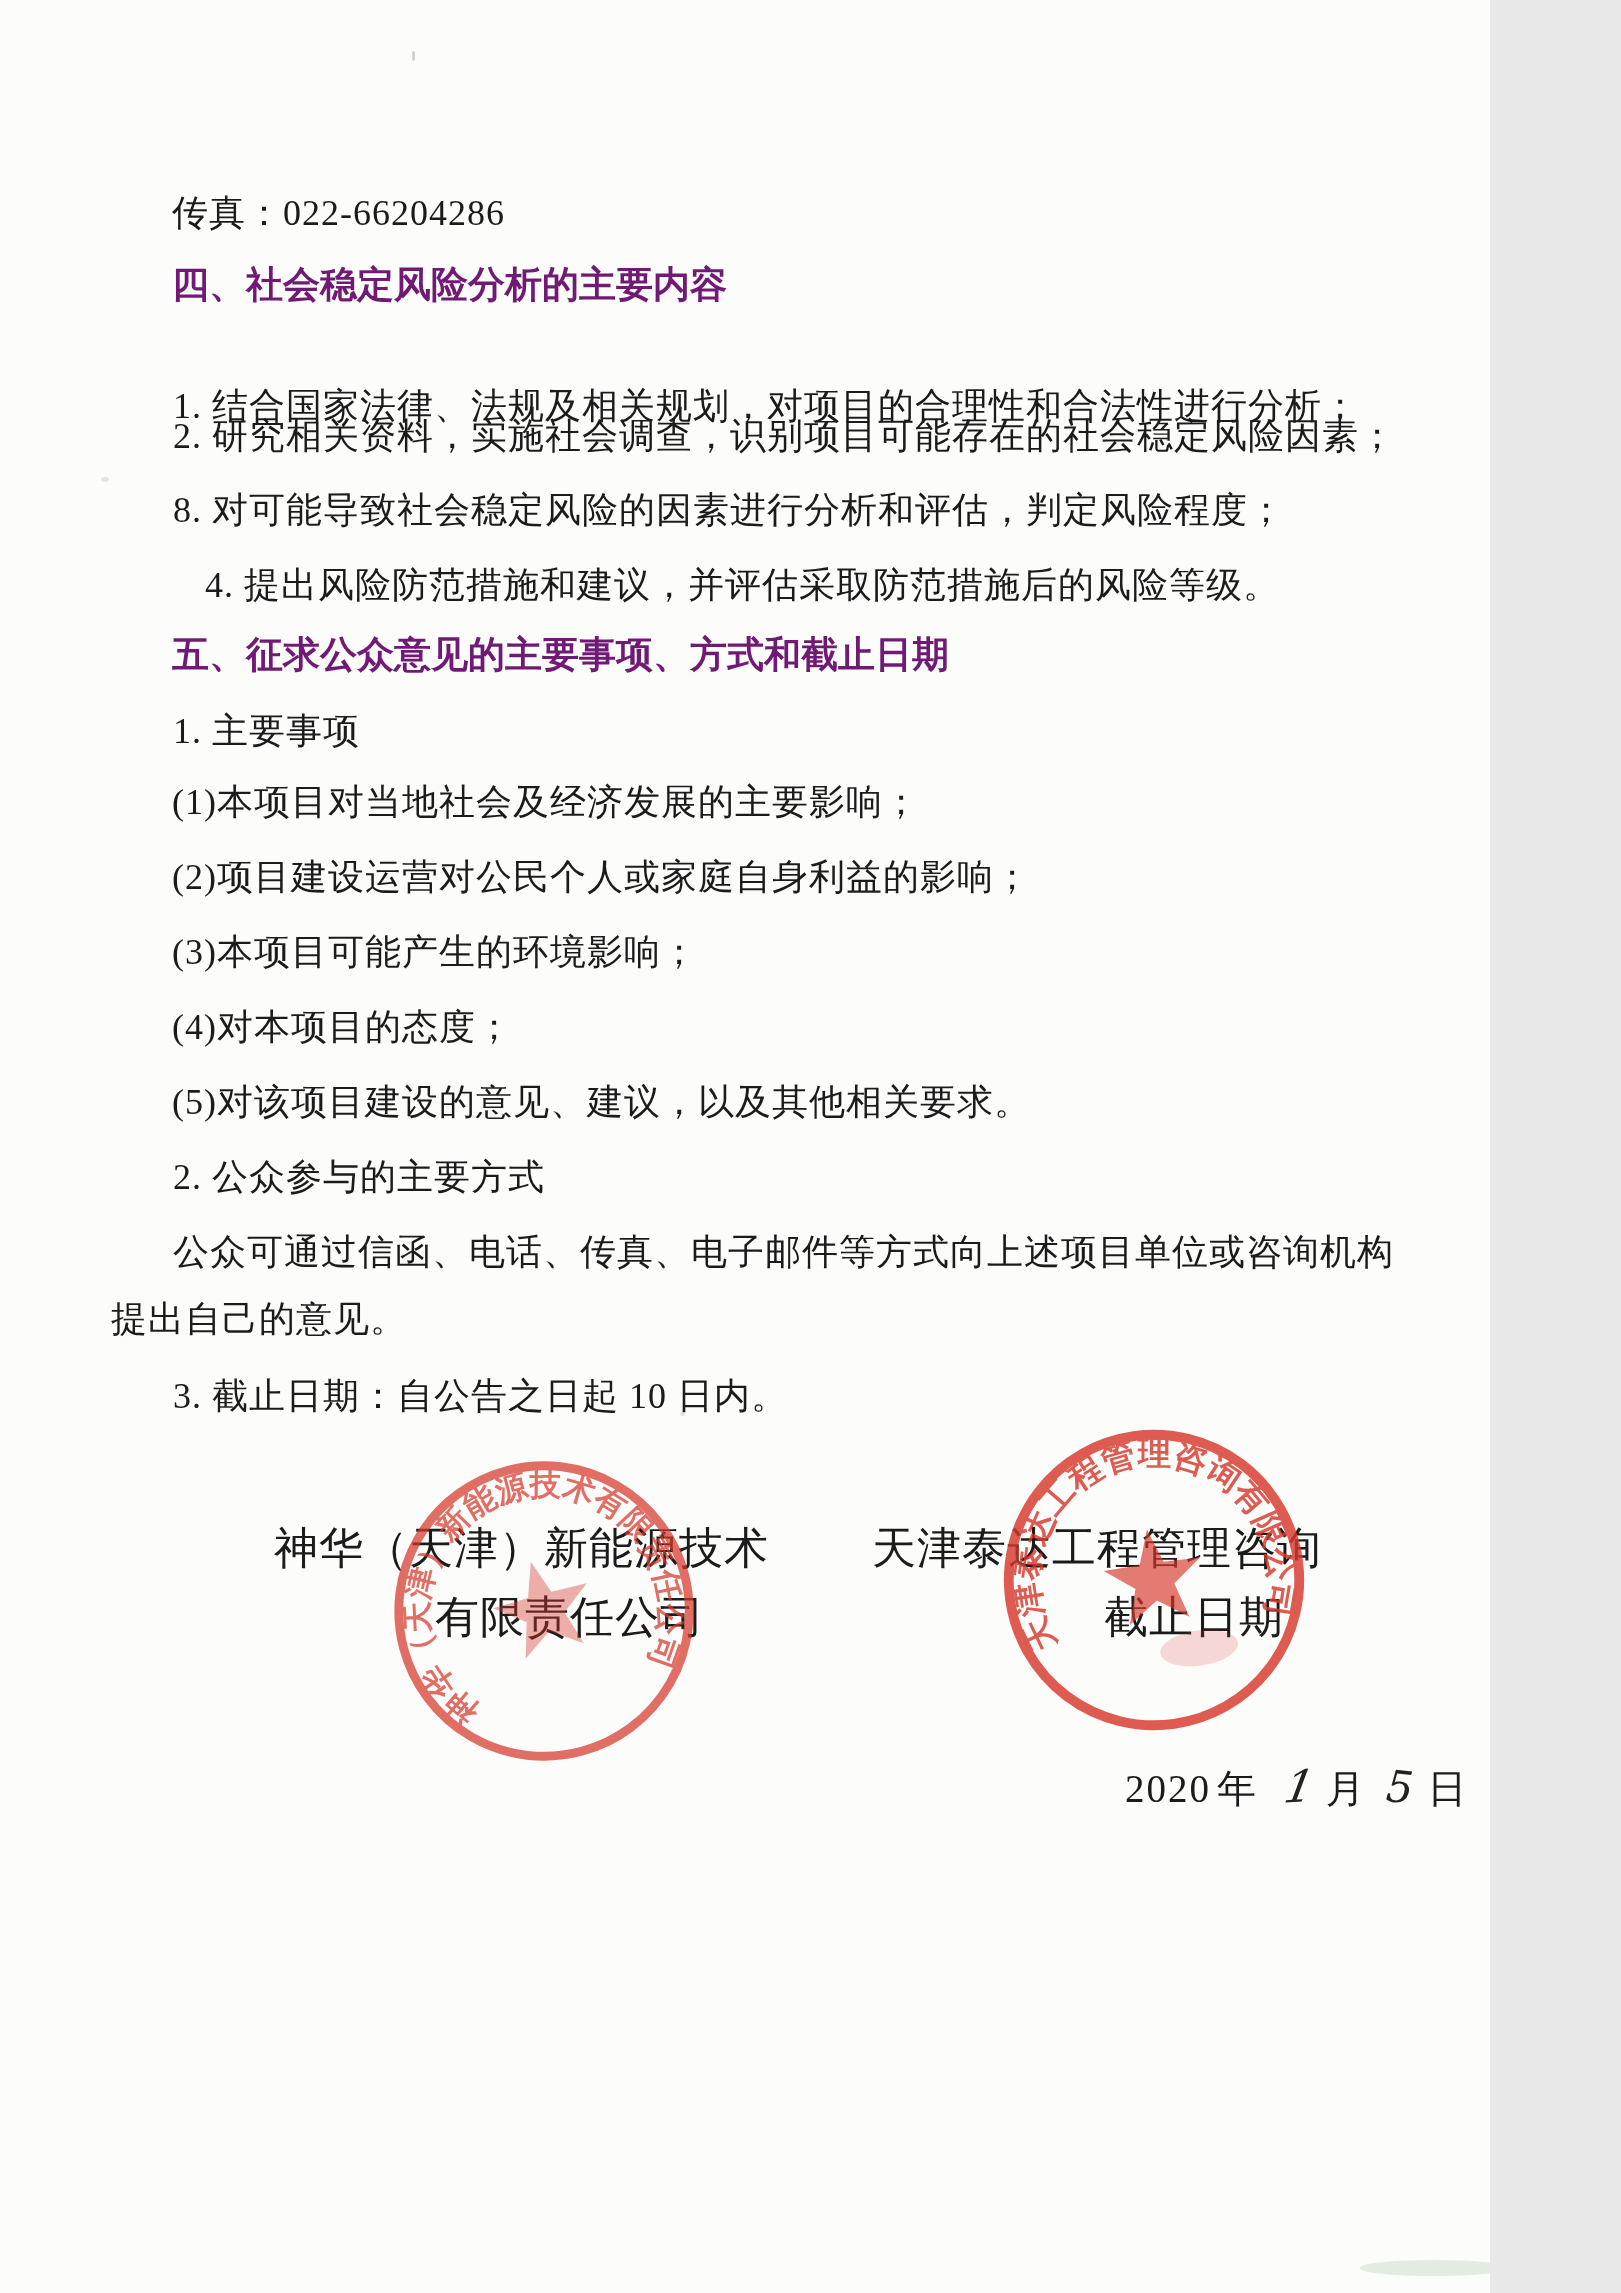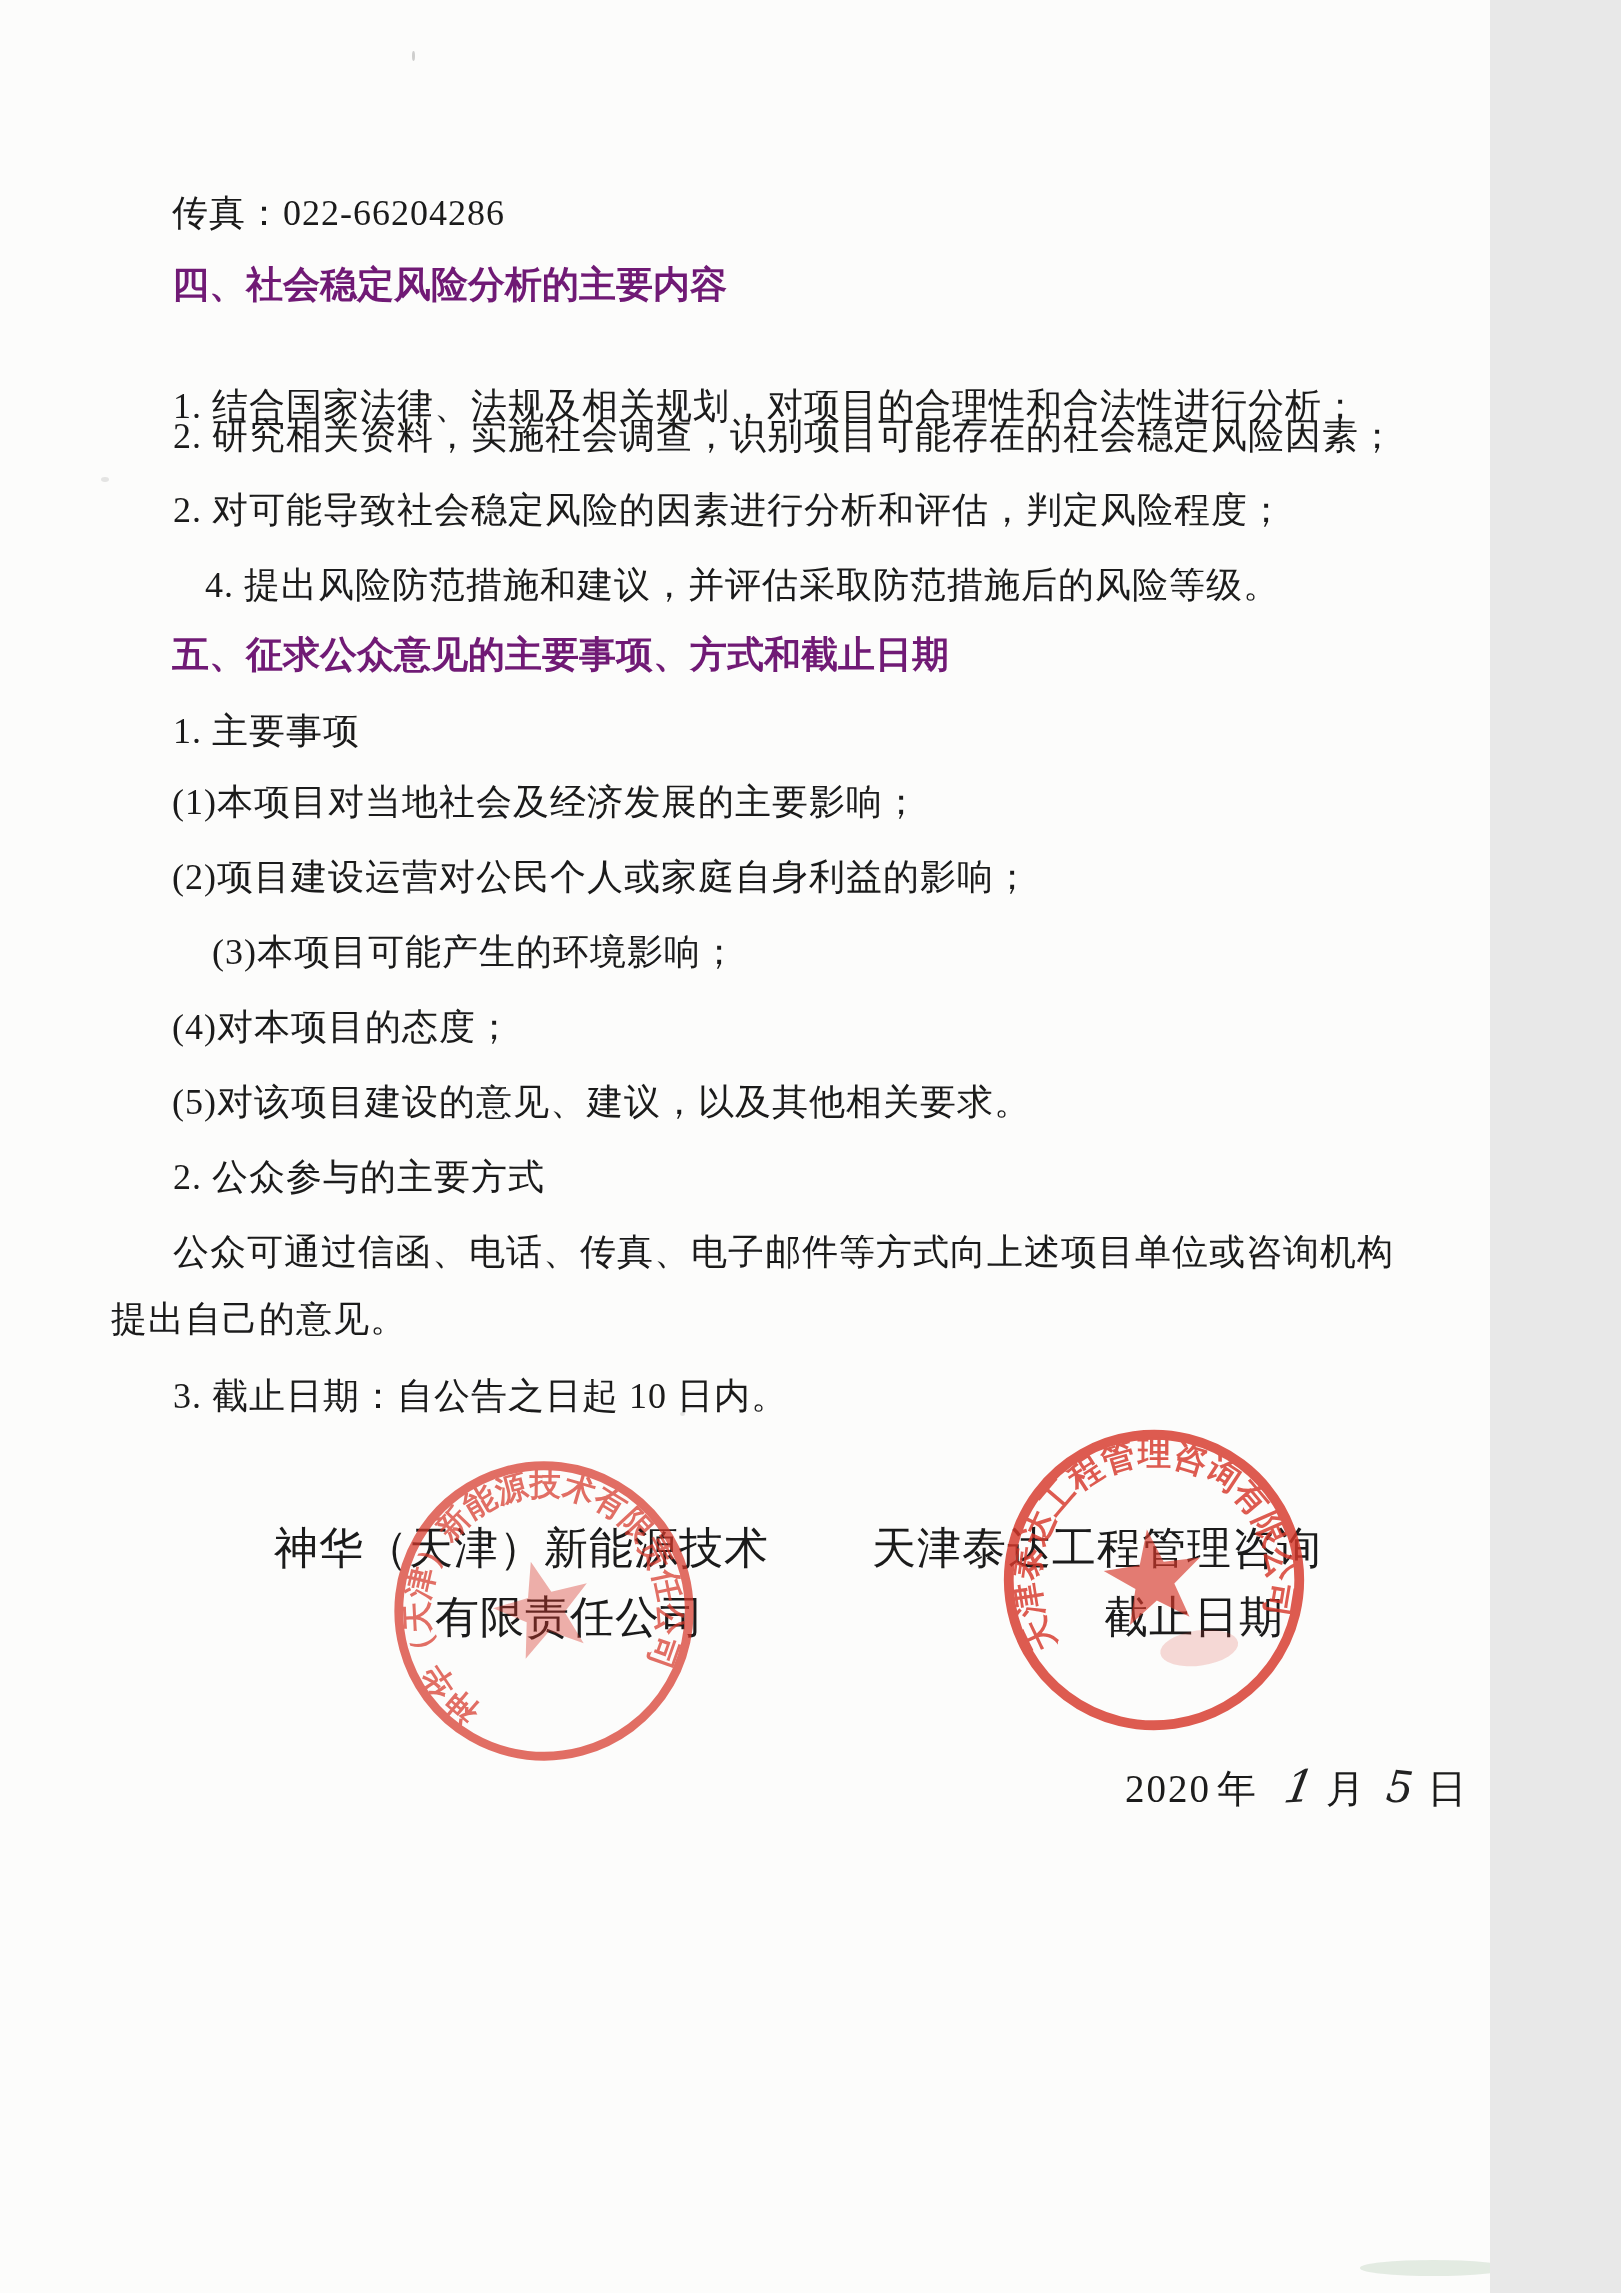--- a/index.html
+++ b/index.html
@@ -66,27 +66,27 @@
 </style>
 </head>
 <body>
 
 <div class="page">
 
   <div class="line" style="top:192px;left:172px;">传真：022-66204286</div>
   <div class="line heading" style="top:263px;left:172px;">四、社会稳定风险分析的主要内容</div>
   <div class="line" style="top:340px;left:173px;margin-top:45px;">1. 结合国家法律、法规及相关规划，对项目的合理性和合法性进行分析；</div>
   <div class="line" style="top:415px;left:173px;">2. 研究相关资料，实施社会调查，识别项目可能存在的社会稳定风险因素；</div>
-  <div class="line" style="top:489px;left:173px;">2. 对可能导致社会稳定风险的因素进行分析和评估，判定风险程度；</div>
+  <div class="line" style="top:489px;left:173px;">8. 对可能导致社会稳定风险的因素进行分析和评估，判定风险程度；</div>
   <div class="line" style="top:564px;left:173px;margin-left:32px;">4. 提出风险防范措施和建议，并评估采取防范措施后的风险等级。</div>
   <div class="line heading" style="top:633px;left:172px;">五、征求公众意见的主要事项、方式和截止日期</div>
   <div class="line" style="top:710px;left:173px;">1. 主要事项</div>
   <div class="line" style="top:781px;left:172px;">(1)本项目对当地社会及经济发展的主要影响；</div>
   <div class="line" style="top:856px;left:172px;">(2)项目建设运营对公民个人或家庭自身利益的影响；</div>
-  <div class="line" style="top:931px;left:172px;margin-left:40px;">(3)本项目可能产生的环境影响；</div>
+  <div class="line" style="top:931px;left:172px;">(3)本项目可能产生的环境影响；</div>
   <div class="line" style="top:1006px;left:172px;">(4)对本项目的态度；</div>
   <div class="line" style="top:1081px;left:172px;">(5)对该项目建设的意见、建议，以及其他相关要求。</div>
   <div class="line" style="top:1156px;left:173px;">2. 公众参与的主要方式</div>
   <div class="line" style="top:1231px;left:173px;">公众可通过信函、电话、传真、电子邮件等方式向上述项目单位或咨询机构</div>
   <div class="line" style="top:1298px;left:111px;">提出自己的意见。</div>
   <div class="line" style="top:1375px;left:173px;">3. 截止日期：自公告之日起 10 日内。</div>
 
   <div class="sig" style="left:274px;top:1517px;width:431px;">
     <div>神华（天津）新能源技术</div>
     <div>有限责任公司</div>

